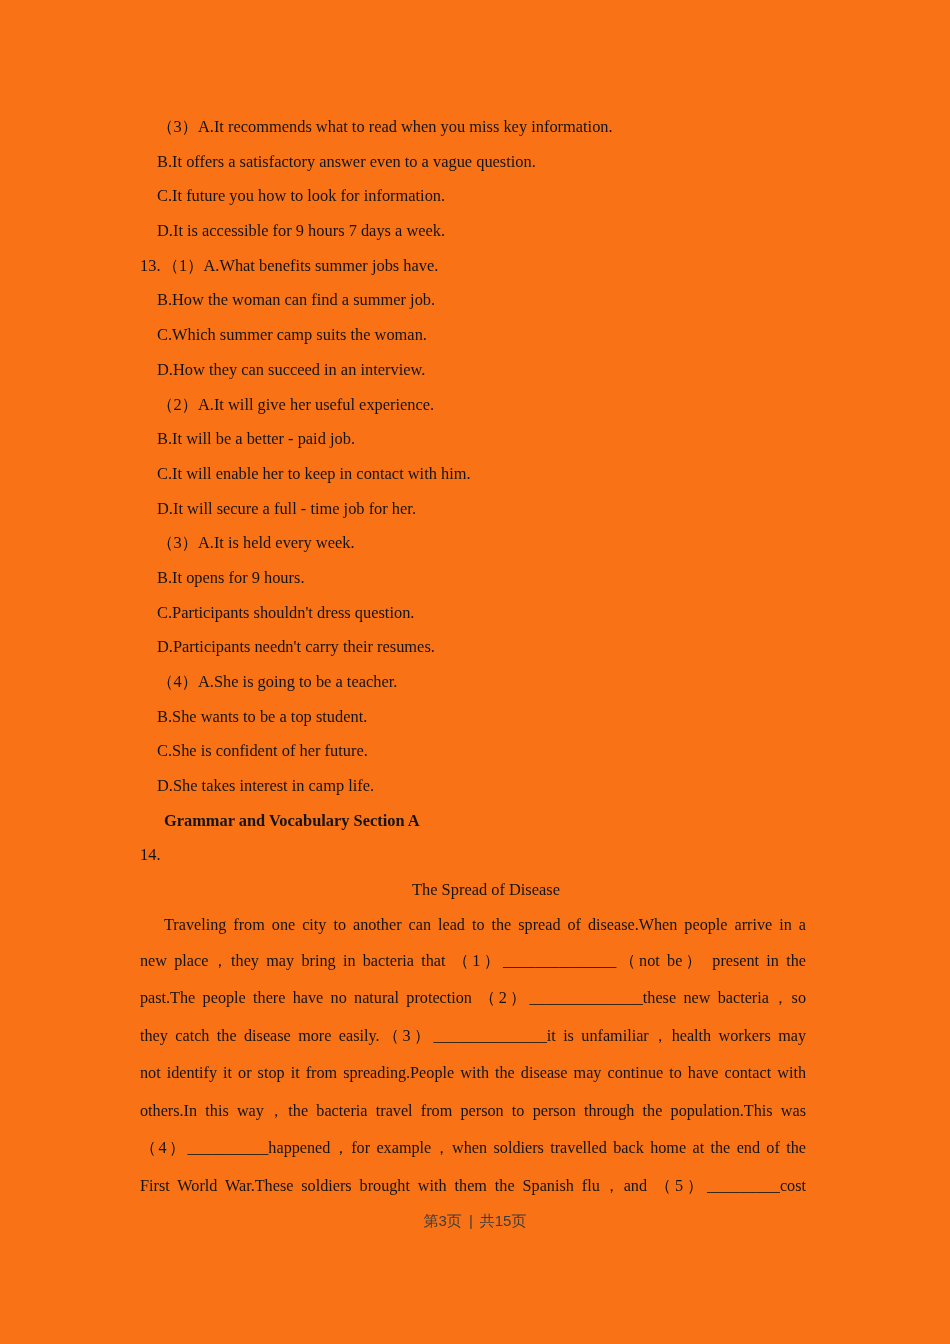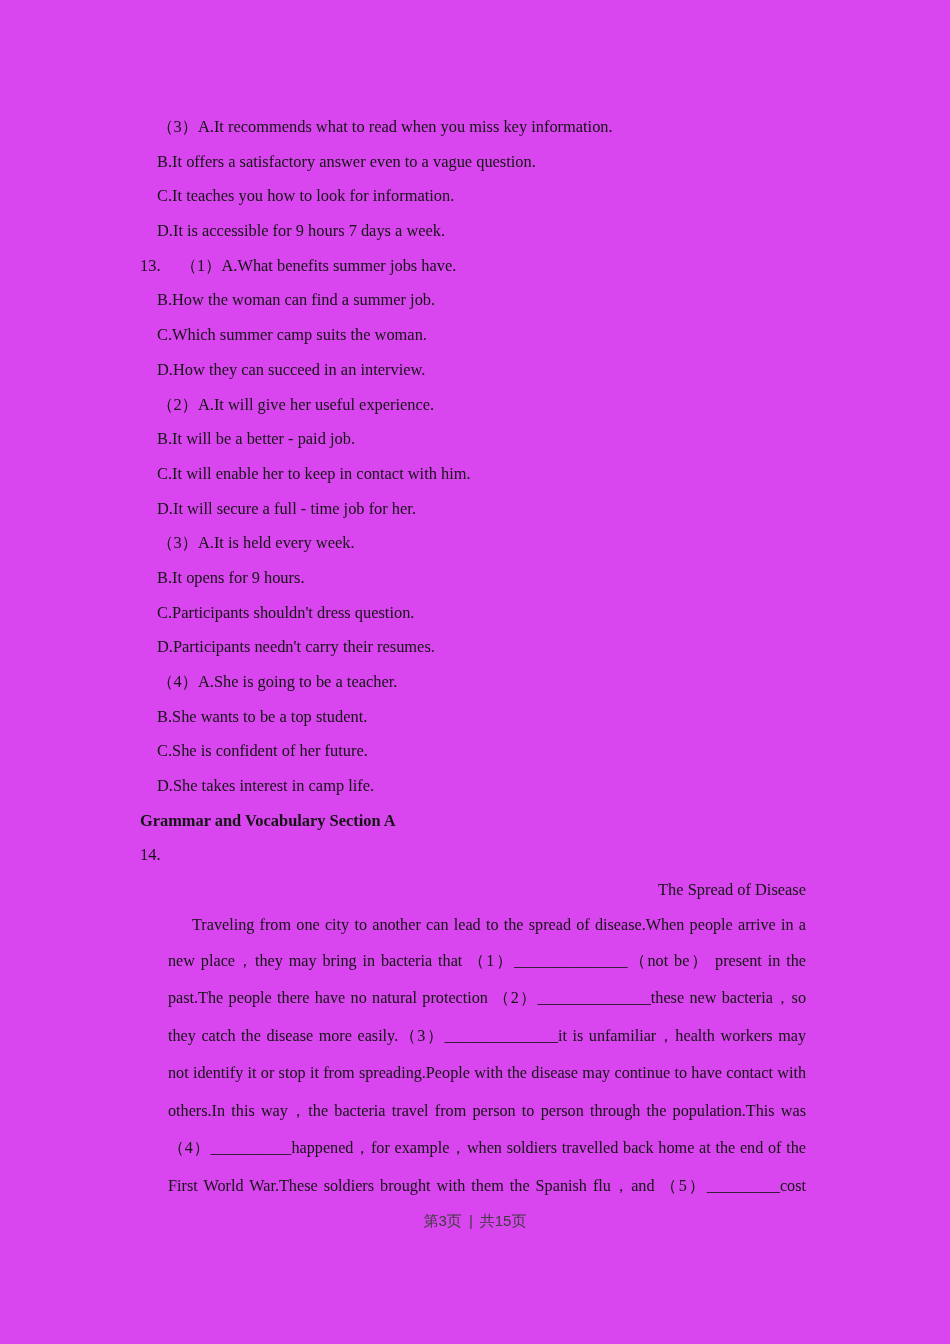--- a/index.html
+++ b/index.html
@@ -1,46 +1,45 @@
 <!DOCTYPE html>
 <html><head>
 <meta charset="utf-8">
 <style>
   html, body { margin: 0; padding: 0; background: #ffffff; }
   .page {
     position: relative;
     width: 950px;
     height: 1344px;
-    background: #d946ef;
+    background: #f97316;
     overflow: hidden;
     font-family: "Liberation Serif", "DejaVu Serif", serif;
     color: #141414;
   }
   .content {
     position: absolute;
     left: 140px;
     top: 110px;
     width: 666px;
     font-size: 16.4px;
   }
   .line {
     height: 34.7px;
     line-height: 34.7px;
     white-space: nowrap;
   }
   .line.sub { margin-left: 17px; }
-  .line.qline .qnum { margin-right: 20px; }
-  .line.heading { font-weight: bold; }
-  .line.title { text-align: right; text-indent: 26px; }
+  .line.qline .qnum { margin-right: 2px; }
+  .line.heading { font-weight: bold; margin-left: 24px; }
+  .line.title { text-align: center; text-indent: 26px; }
   .line.p, .line.p-first {
     font-size: 16.2px;
     white-space: normal;
     text-align: justify;
     text-align-last: justify;
-    margin-left: 28px;
   }
   .line.p {
     height: 37.6px;
     line-height: 37.6px;
     font-family: Liberation Serif, serif;
   }
   .line.p-first { text-indent: 24px; }
   .footer {
     position: absolute;
     left: 0;
@@ -55,21 +54,21 @@
   .footer .sep { margin: 0 7px; }
 </style>
 </head>
 <body>
 
 <div class="page">
   <div class="content">
 
     <div class="line sub">（3）A.It recommends what to read when you miss key information.</div>
     <div class="line sub">B.It offers a satisfactory answer even to a vague question.</div>
-    <div class="line sub">C.It teaches you how to look for information.</div>
+    <div class="line sub">C.It future you how to look for information.</div>
     <div class="line sub">D.It is accessible for 9 hours 7 days a week.</div>
 
     <div class="line qline">
       <span class="qnum">13.</span><span>（1）A.What benefits summer jobs have.</span>
     </div>
     <div class="line sub">B.How the woman can find a summer job.</div>
     <div class="line sub">C.Which summer camp suits the woman.</div>
     <div class="line sub">D.How they can succeed in an interview.</div>
 
     <div class="line sub">（2）A.It will give her useful experience.</div>

